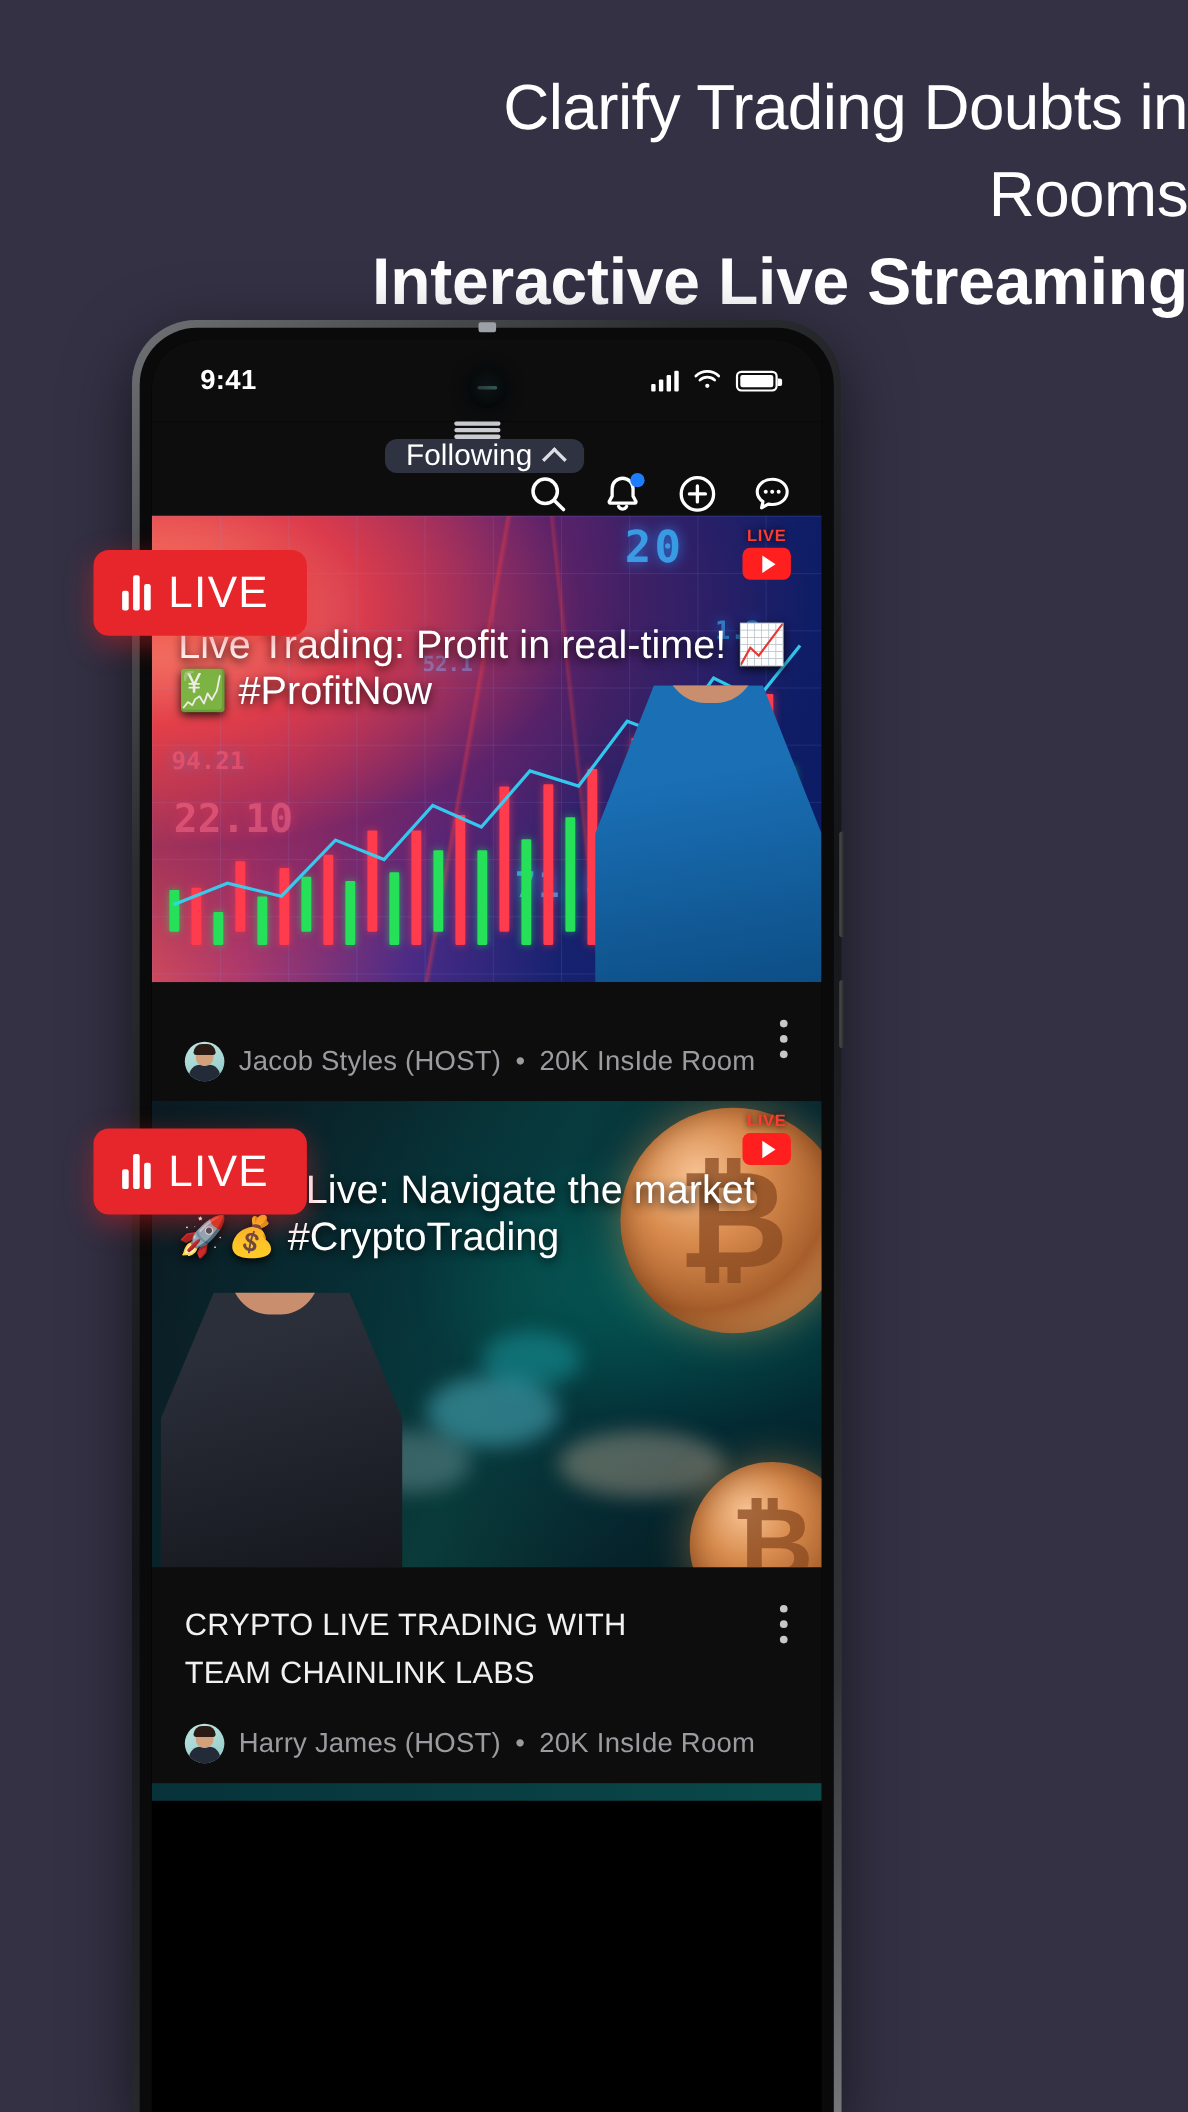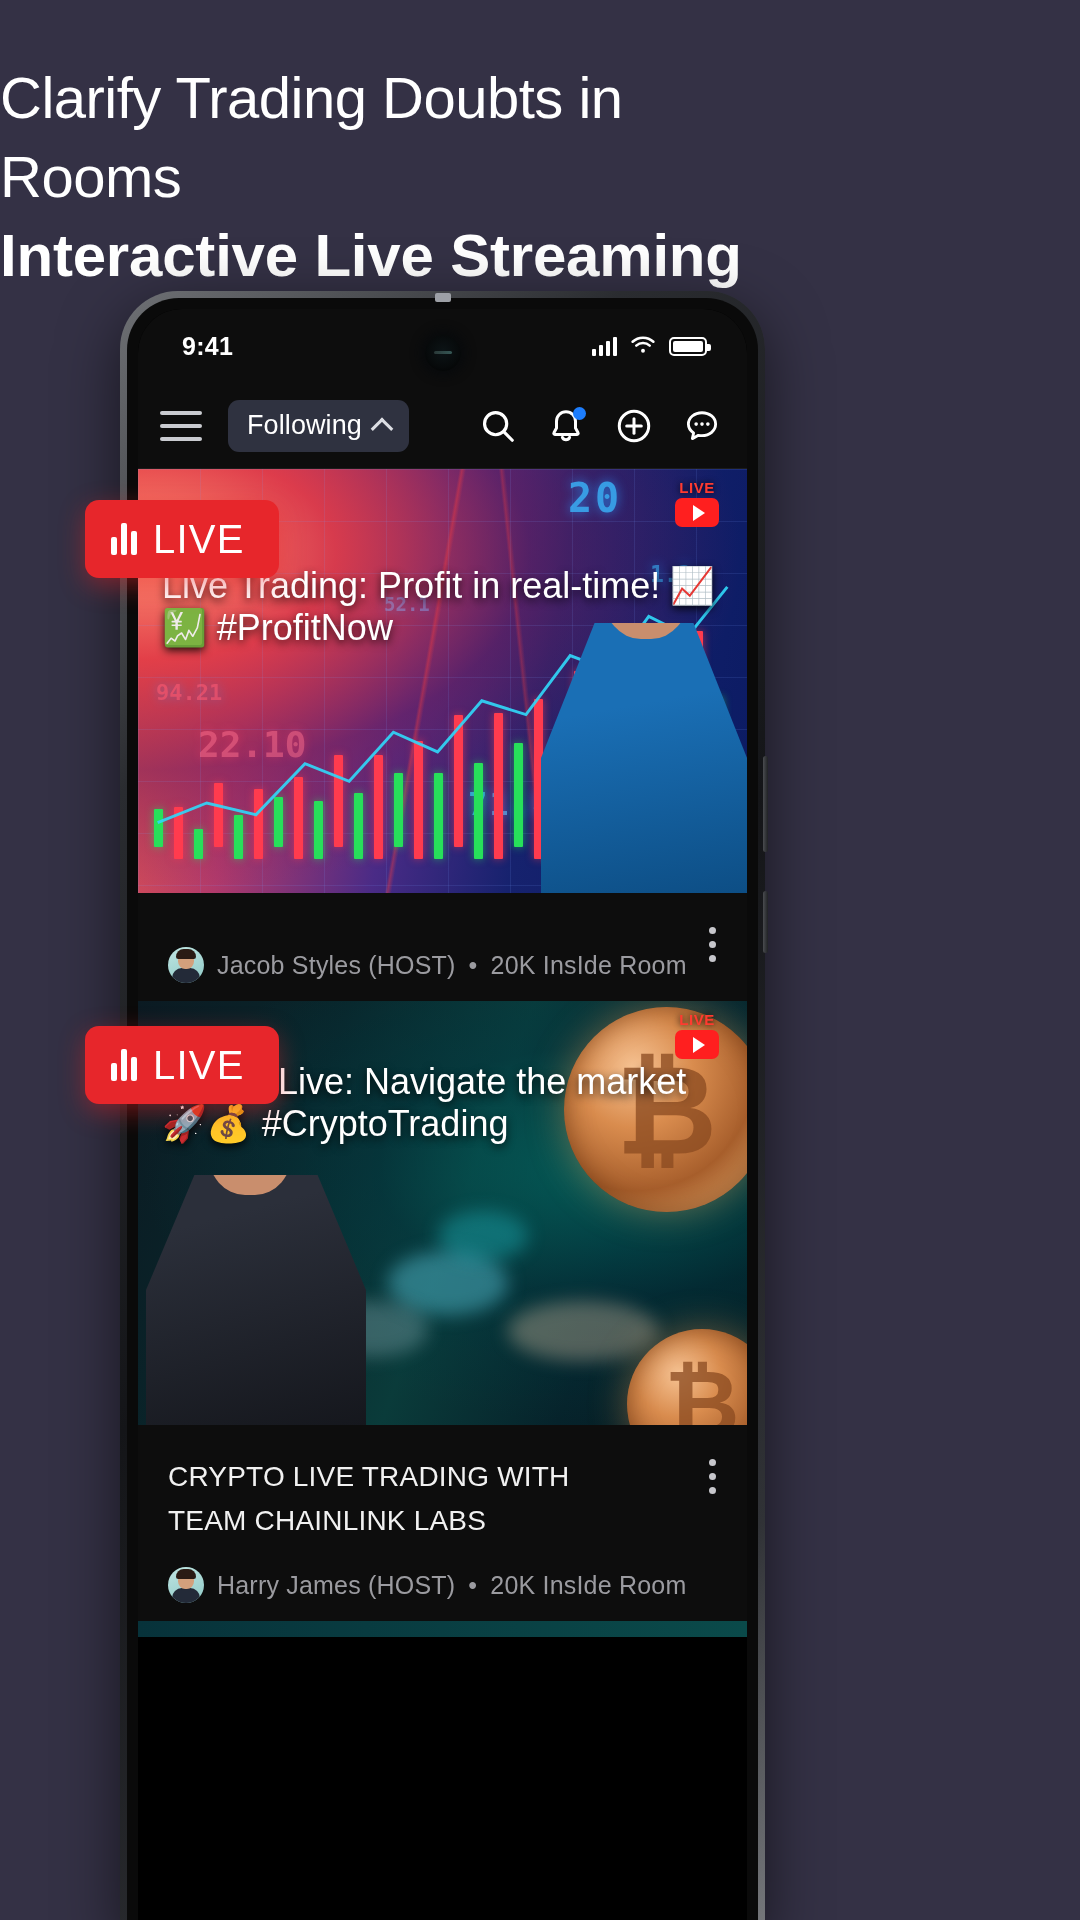--- a/index.html
+++ b/index.html
@@ -6,23 +6,24 @@
   html,body {
     width:1080px; height:1920px; overflow:hidden;
     background:#343145;
     font-family:"Liberation Sans", sans-serif;
   }
   .page { position:relative; width:1080px; height:1920px; background:#343145; }
 
   
   .headline {
     position:absolute; top:58px; left:0; width:1080px;
-    text-align:left; color:#ffffff;
+    text-align:right; color:#ffffff;
     font-size:58px; line-height:79px; letter-spacing:-0.5px;
     font-weight:400;
+    padding-left:20px;
   }
   .headline .bold { font-weight:700; display:block; font-size:60px; letter-spacing:-0.2px;}
   .hl-line { display:block; }
 
   
   .phone-wrap {
     position:absolute; left:120px; top:291px;
     width:645px; height:1640px;
   }
   .phone-frame {
@@ -70,22 +71,23 @@
   .sig i { display:block; width:4.5px; background:#fff; border-radius:1px; }
   .sig i:nth-child(1){height:7px}.sig i:nth-child(2){height:11px}
   .sig i:nth-child(3){height:15px}.sig i:nth-child(4){height:19px}
   .batt { width:38px; height:19px; border:2.5px solid #fff; border-radius:5px; position:relative; padding:2px;}
   .batt::after{content:"";position:absolute;right:-5.5px;top:5px;width:3.5px;height:7px;background:#fff;border-radius:0 2px 2px 0;}
   .batt i{display:block;width:100%;height:100%;background:#fff;border-radius:2px;}
 
   
   .appnav {
     height:86px; background:#0d0d0d;
-    display:flex; align-items:center; padding:0 26px 0 22px; gap:12px;
+    display:flex; align-items:center; padding:0 26px 0 22px; gap:0;
     border-bottom:1px solid #1c1c1c;
+    flex-direction:column;
   }
   .burger { width:42px; height:30px; display:flex; flex-direction:column; justify-content:space-between; margin-right:14px; cursor:pointer;}
   .burger span{display:block;height:4px;background:#c9cbd0;border-radius:2px;}
   .pill {
     background:#2f3240; border-radius:11px; height:52px;
     display:flex; align-items:center; gap:12px; padding:0 19px;
     cursor:pointer;
   }
   .pill-label { color:#ffffff; font-size:27px; letter-spacing:.1px;}
   .chev-up { width:16px; height:16px; border-left:3px solid #dcdee3; border-top:3px solid #dcdee3; transform:rotate(45deg) translate(2px,2px); }
@@ -108,21 +110,21 @@
     background-size:62px 52px;}
   .grid-red{position:absolute;inset:0;
     background-image:linear-gradient(100deg,transparent 47%,rgba(255,60,60,.38) 47.4%,transparent 48%),
                      linear-gradient(84deg,transparent 62%,rgba(255,60,60,.3) 62.4%,transparent 63%);}
   .num{position:absolute;color:#39b7ff;font-family:"DejaVu Sans Mono",monospace;font-weight:700;opacity:.82;text-shadow:0 0 12px rgba(40,150,255,.9);}
   .nA{left:430px;top:6px;font-size:40px;letter-spacing:3px;}
   .nB{left:512px;top:92px;font-size:23px;opacity:.6;}
   .nC{left:470px;top:192px;font-size:25px;opacity:.65;}
   .nD{left:505px;top:250px;font-size:18px;opacity:.5;}
   .nE{left:330px;top:316px;font-size:32px;letter-spacing:2px;}
-  .nF{left:20px;top:255px;font-size:36px;color:#ff6a8a;opacity:.55;text-shadow:0 0 10px rgba(255,60,100,.7);margin-left:40px;}
+  .nF{left:20px;top:255px;font-size:36px;color:#ff6a8a;opacity:.55;text-shadow:0 0 10px rgba(255,60,100,.7);}
   .nG{left:18px;top:185px;font-size:22px;color:#ff6a8a;opacity:.45;margin-top:26px;}
   .nH{left:246px;top:124px;font-size:19px;color:#7fb0ff;opacity:.45;}
   .candles{position:absolute;left:0;right:0;bottom:32px;height:250px;}
   .candles i{position:absolute;bottom:0;width:9px;border-radius:1px;}
   .line-up{position:absolute;inset:0;}
 
   
   .t2 { background:
       radial-gradient(ellipse at 78% 40%, rgba(0,130,120,.55) 0%, rgba(0,60,70,.4) 35%, rgba(3,18,24,0) 70%),
       linear-gradient(110deg,#0b1a22 0%,#09262b 28%,#0a3b3a 52%,#06232b 75%,#041a20 100%); }

